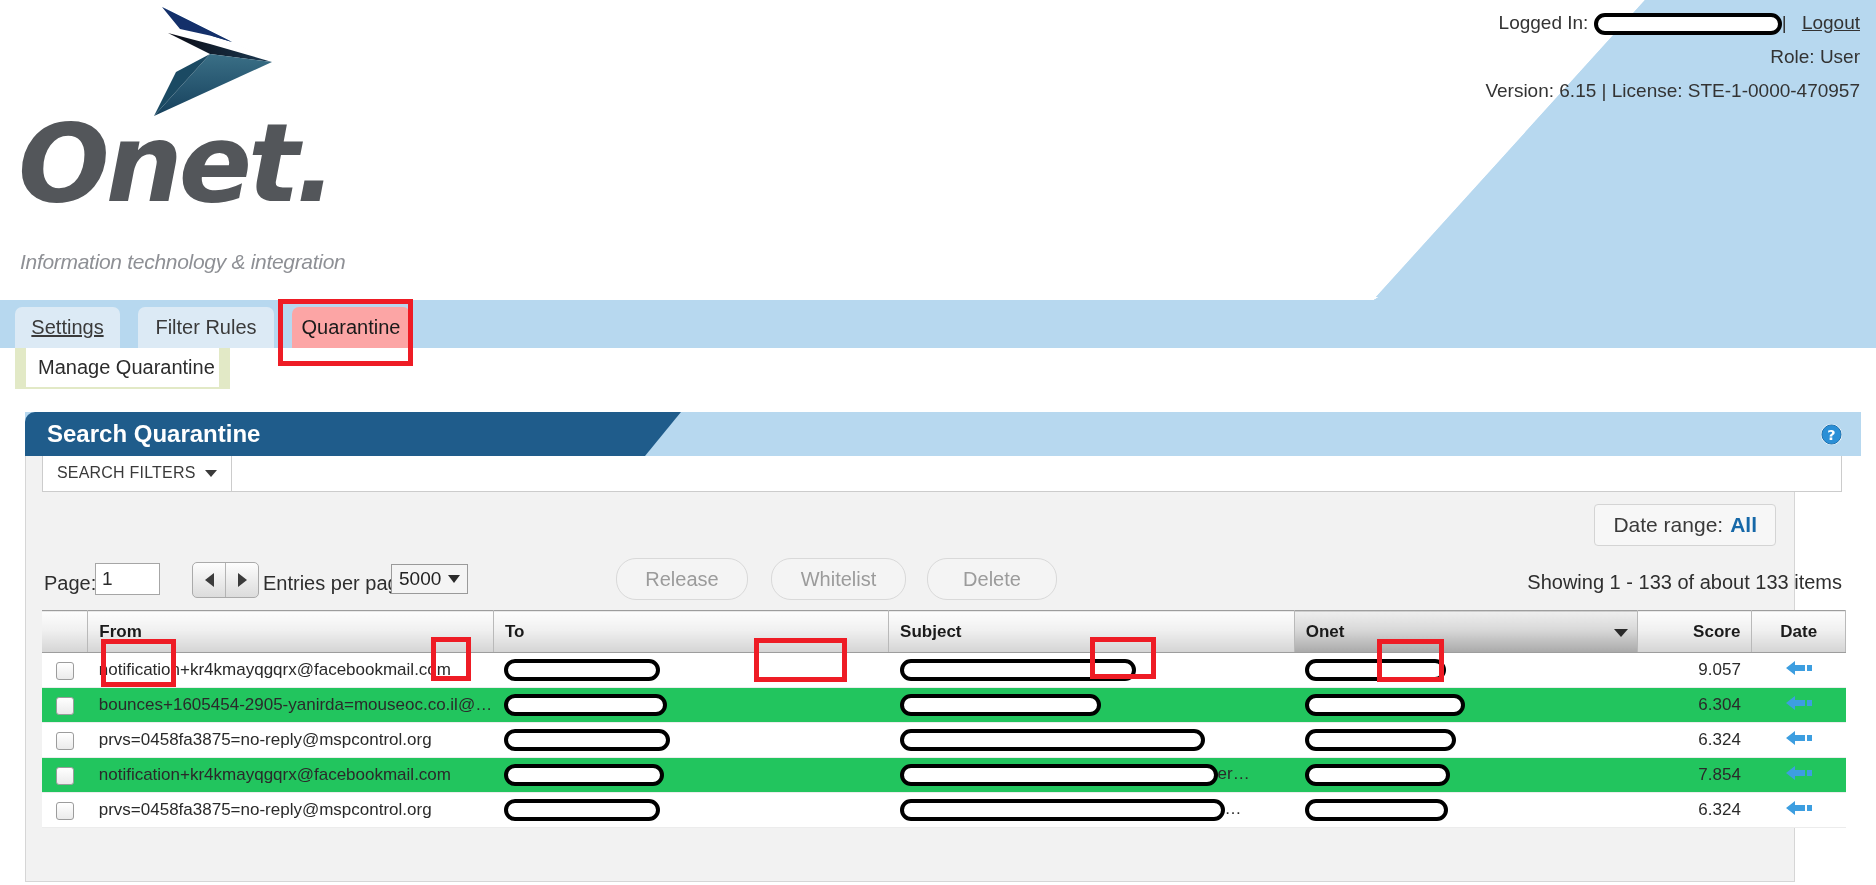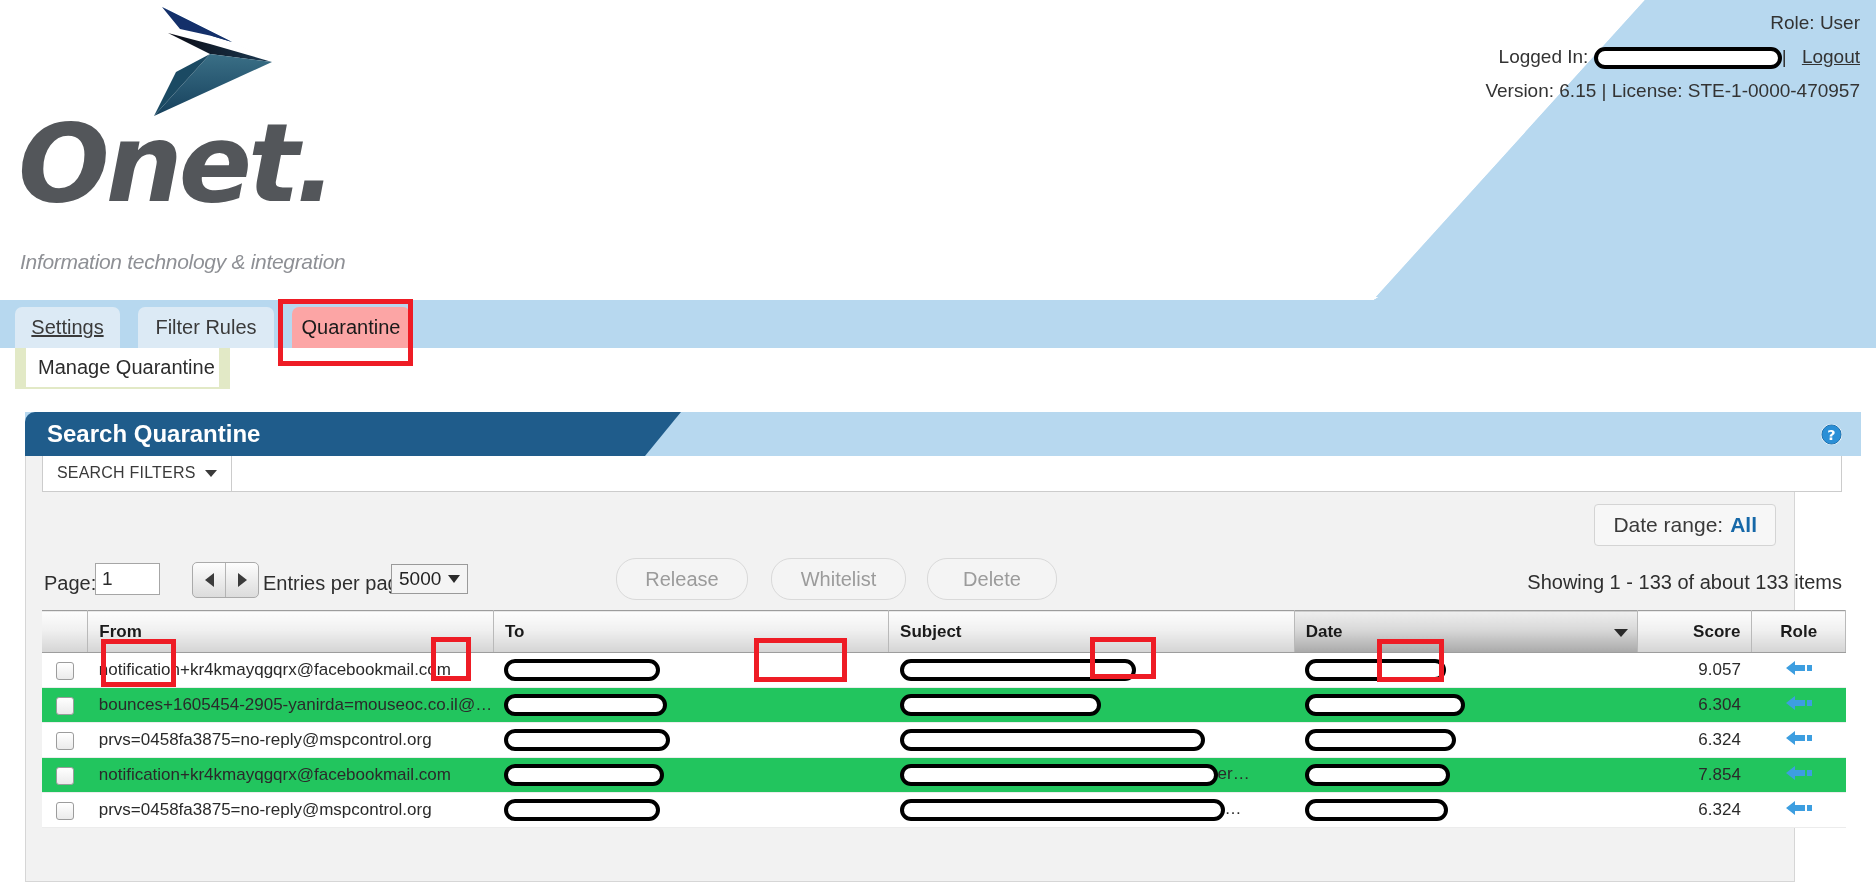--- a/index.html
+++ b/index.html
@@ -483,26 +483,26 @@
       <polygon points="12,3 82,38 62,32 30,25" fill="#14306a"></polygon>
       <polygon points="122,58 60,40 18,29 60,50" fill="url(#gB)"></polygon>
       <polygon points="122,58 60,50 4,112" fill="url(#gC)"></polygon>
       <polygon points="60,50 4,112 26,68" fill="#1b4a63"></polygon>
     </svg>
     <div class="logo-word">Onet.</div>
     <div class="logo-tag">Information technology &amp; integration</div>
   </div>
 
   <div class="acct-info">
-    <div class="acct-row">Role: User</div>
     <div class="acct-row">
       <span class="acct-label">Logged In:</span>
       <span class="redact-box" style="width:180px;"></span><span>|</span>
       <span class="logout-link">Logout</span>
     </div>
+    <div class="acct-row">Role: User</div>
     <div class="acct-row">Version: 6.15  |  License: STE-1-0000-470957</div>
   </div>
 </div>
 
 <div class="tabbar">
   <div class="tab tab-settings">
     <span>Settings</span>
   </div>
   <div class="tab tab-filter">
     <span>Filter Rules</span>
@@ -573,23 +573,23 @@
         <col style="width: 330px;">
         <col style="width: 110px;">
         <col style="width: 90px;">
       </colgroup>
     <thead>
       <tr id="grid-head-row">
           <th class=" ctr"><span></span></th>
           <th><span>From</span></th>
           <th><span>To</span></th>
           <th><span>Subject</span></th>
-          <th class="sorted"><span>Date</span><span class="sort-caret"></span></th>
+          <th class="sorted"><span>Onet</span><span class="sort-caret"></span></th>
           <th class=" num"><span>Score</span></th>
-          <th class=" ctr"><span>Role</span></th>
+          <th class=" ctr"><span>Date</span></th>
         </tr>
     </thead>
     <tbody id="grid-body">
         <tr>
           <td class="ctr"><span class="chk"></span></td>
           <td>notification+kr4kmayqgqrx@facebookmail.com</td>
           <td><span class="cell-redact" style="width: 148px;"></span></td>
           <td><span class="cell-redact" style="width: 228px;"></span></td>
           <td><span class="cell-redact" style="width: 133px;"></span></td>
           <td class="num">9.057</td>

